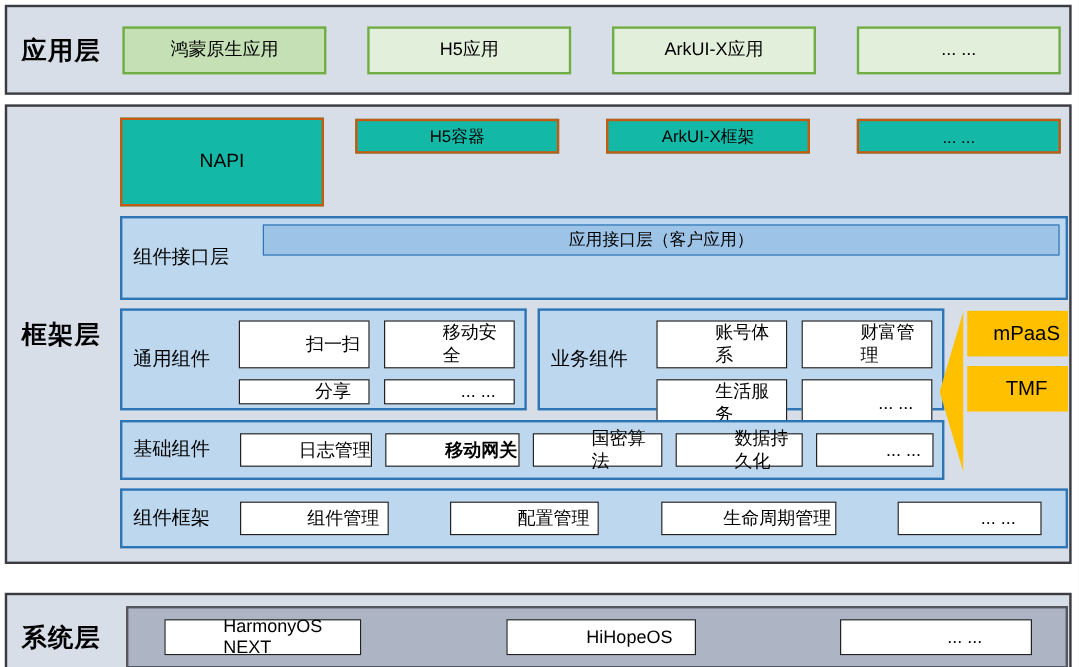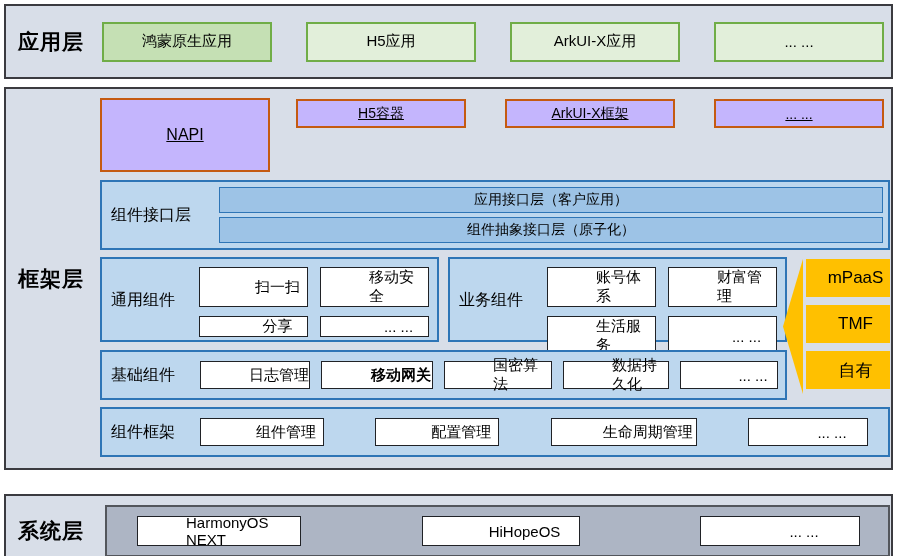--- a/index.html
+++ b/index.html
@@ -18,21 +18,21 @@
   .layer-label {
     position:absolute; left:12px; top:50%; transform:translateY(-50%);
     font-size:21px; font-weight:bold; letter-spacing:1px;
   }
   .box { display:flex; align-items:center; justify-content:center; box-sizing:border-box; font-size:15px; }
   
   .app-row { position:absolute; left:96px; right:7px; top:50%; transform:translateY(-50%); height:40px; display:flex; justify-content:space-between; }
   .gbox { width:170px; background:#E2EFDA; border:2px solid #70AD47; }
   .gbox.dark { background:#C5E0B4; }
   
-  .obox { background:#c4b5fd; border:2px solid #C55A11;text-decoration:underline; }
+  .obox { background:#14b8a6; border:2px solid #C55A11; }
   #napi { position:absolute; left:94px; top:9px; width:170px; height:74px; font-size:16px; }
   #fw-top-row { position:absolute; left:290px; right:7px; top:10px; height:29px; display:flex; justify-content:space-between; }
   #fw-top-row .obox { width:170px; font-size:14px; }
   #hybrid { position:absolute; left:290px; right:7px; top:51px; height:31px; font-size:15px; }
   
   .bsec { position:absolute; box-sizing:border-box; background:#BDD7EE; border:2px solid #2E75B6; }
   .bsec-label { position:absolute; left:9px; top:50%; transform:translateY(-50%); font-size:16px; }
   #if-sec   { left:94px; top:91px;  width:790px; height:70px; }
   #gen-sec  { left:94px; top:168px; width:339px; height:85px; }
   #biz-sec  { left:442px; top:168px; width:339px; height:85px; }
@@ -84,21 +84,20 @@
   <div id="fw-top-row">
     <div class="box obox">H5容器</div>
     <div class="box obox">ArkUI-X框架</div>
     <div class="box obox">... ...</div>
   </div>
 
   <div class="bsec" id="if-sec">
     <div class="bsec-label">组件接口层</div>
     <div class="if-bars">
       <div class="box ibar">应用接口层（客户应用）</div>
-      <div class="box ibar">组件抽象接口层（原子化）</div>
     </div>
   </div>
 
   <div class="bsec" id="gen-sec">
     <div class="bsec-label">通用组件</div>
     <div class="grid2">
       <div class="box wbox">扫一扫</div>
       <div class="box wbox">移动安全</div>
       <div class="box wbox">分享</div>
       <div class="box wbox">... ...</div>
@@ -133,21 +132,20 @@
       <div class="box wbox">配置管理</div>
       <div class="box wbox">生命周期管理</div>
       <div class="box wbox">... ...</div>
     </div>
   </div>
 
   <div id="src-arrow"></div>
   <div class="ycol">
     <div class="box ybox">mPaaS</div>
     <div class="box ybox">TMF</div>
-    <div class="box ybox">自有</div>
   </div>
 </div>
 
 <div class="layer" id="sys-layer">
   <div class="layer-label">系统层</div>
   <div id="sys-inner">
     <div class="box wbox">HarmonyOS NEXT</div>
     <div class="box wbox">HiHopeOS</div>
     <div class="box wbox">... ...</div>
   </div>

